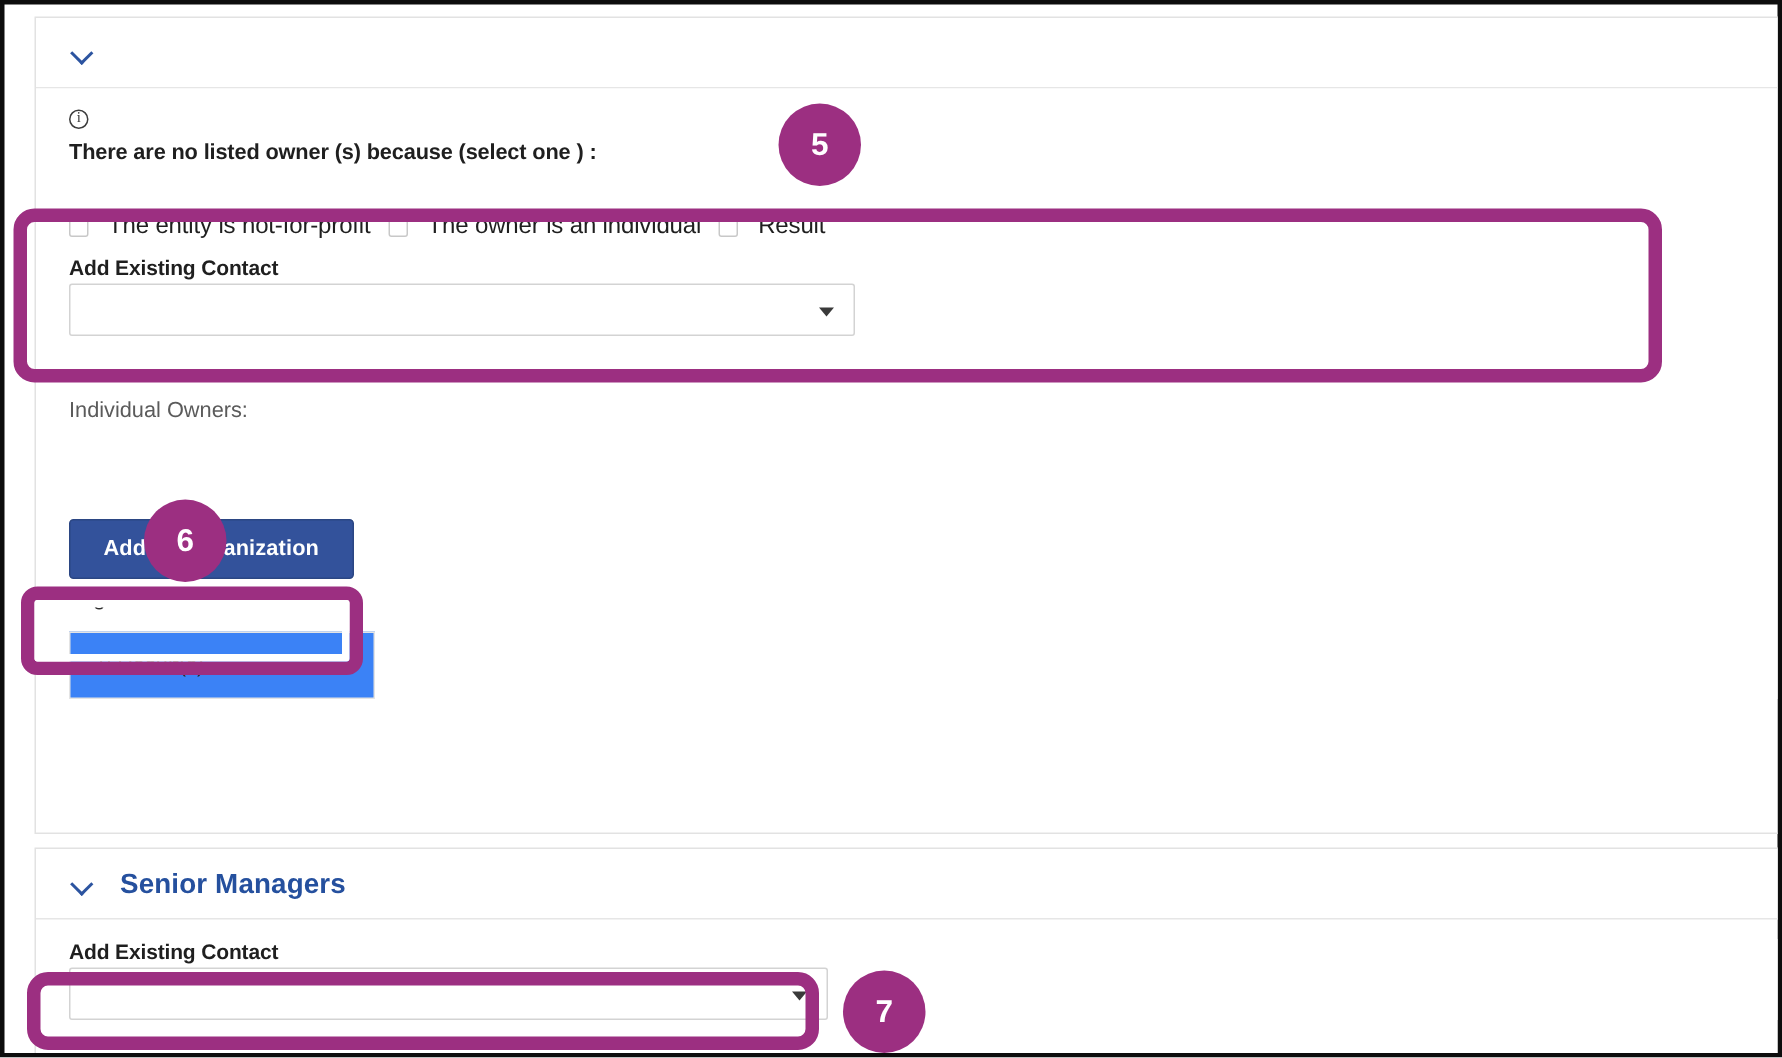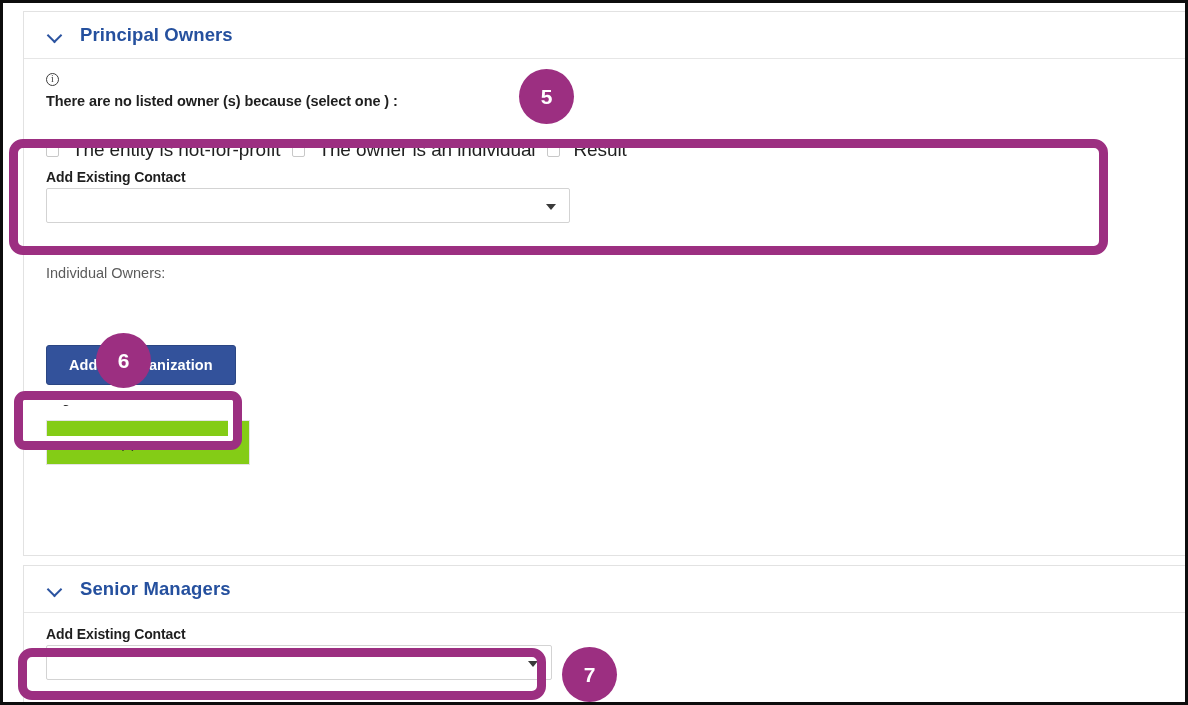--- a/index.html
+++ b/index.html
@@ -109,21 +109,21 @@
     white-space: nowrap;
   }
   .cb-box {
     width: 13px; height: 13px;
     border: 1.2px solid #c8c8c8;
     border-radius: 2px;
     background: #fff;
     flex: 0 0 auto;
   }
   .cb-label {
-    font-size: 19px;
+    font-size: 16px;
     color: #1f1f1f;
     margin: 0 12px 0 13px;
     letter-spacing: -.1px;
   }
 
   
   .field {
     padding-left: 22px;
     margin-top: 7px;
   }
@@ -182,21 +182,21 @@
     cursor: pointer;
     letter-spacing: .1px;
   }
 
   
   .results-box {
     margin-left: 22px;
     width: 204px;
     height: 45px;
     border: 1px solid #e4e4e4;
-    background: #84cc16;
+    background: #3b82f6;
     display: flex;
     align-items: center;
     padding-left: 19px;
     font-size: 14.5px;
     color: #2d2d2d;
   }
 
   
   .hl {
     position: absolute;
@@ -227,21 +227,20 @@
 </style>
 </head>
 <body>
 
 <div id="frame">
 
   <div class="panel" style="position:absolute;left:10px;top:8px;width:1168px;height:545px;">
 
     <div class="panel-header">
       <span class="chev"></span>
-      <span class="panel-title">Principal Owners</span>
     </div>
 
     <div class="panel-body">
 
       <div class="info-block">
         <span class="info-icon"></span>
         <span class="info-text">There are no listed owner (s) because (select one ) :</span>
       </div>
 
       <div class="cb-row" style="margin-top:30px;">

